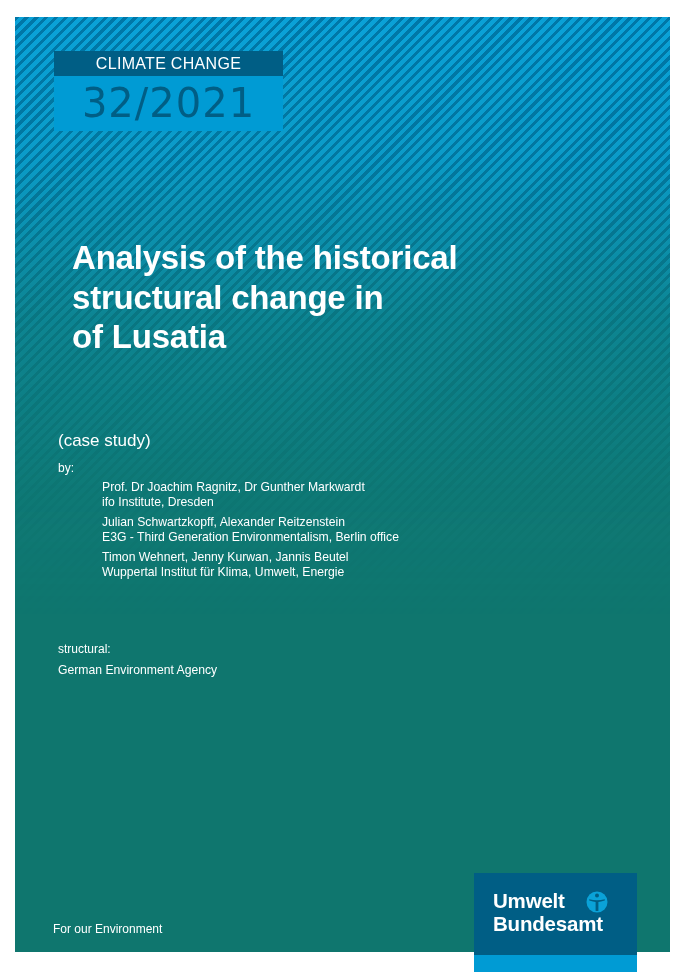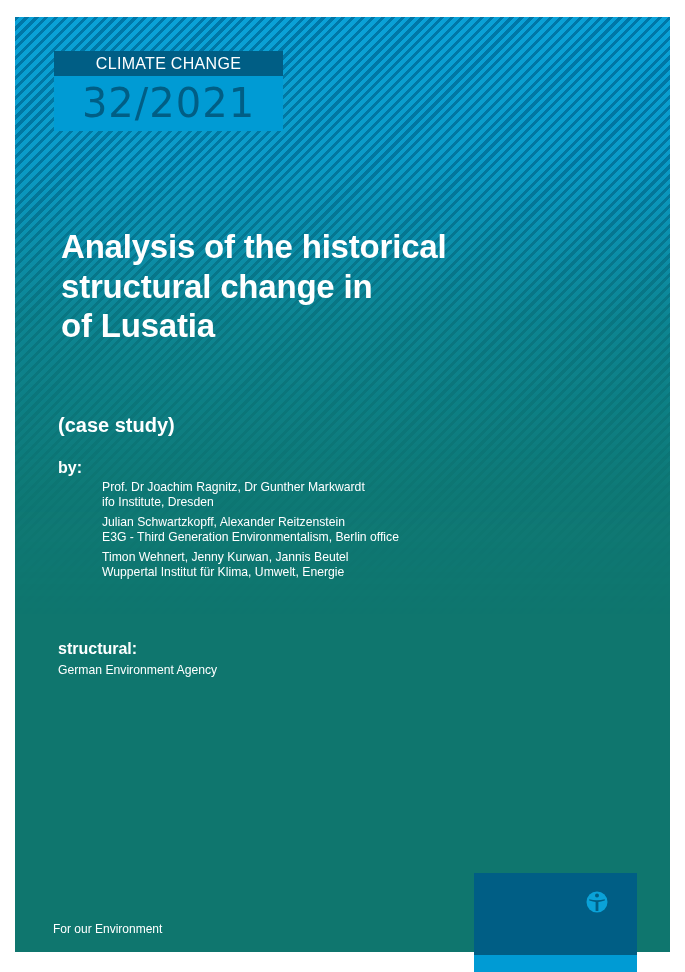--- a/index.html
+++ b/index.html
@@ -24,30 +24,30 @@
     .badge-series {
       height: 25px; background: #005e85; color: #ffffff;
       font-size: 16px; text-align: center; line-height: 26px; letter-spacing: 0.3px;
     }
     .badge-number {
       height: 55px; background: #009bd4; color: #005e85;
       font-size: 40px; text-align: center; line-height: 55px; letter-spacing: 1px;
       font-family: "DejaVu Sans", sans-serif; font-weight: normal;
     }
     .title {
-      position: absolute; left: 43px; top: 207px; margin: 3px;
+      position: absolute; left: 43px; top: 207px; margin: 14px;
       color: #ffffff; font-weight: bold; font-size: 33px; line-height: 39.5px;
       letter-spacing: -0.2px;
     }
     .subtitle {
-      position: absolute; left: 43px; top: 396px; color: #ffffff;
-      font-weight: bold; font-size: 20px; line-height: 24px;
+      position: absolute; left: 43px; top: 412px; color: #ffffff;
+      font-weight: normal; font-size: 17px; line-height: 24px;
     }
     .label {
-      color: #ffffff; font-weight: bold; font-size: 16px; line-height: 16px;
+      color: #ffffff; font-weight: normal; font-size: 12px; line-height: 16px;
     }
     .by-label { position: absolute; left: 43px; top: 443px; }
     .authors { position: absolute; left: 43px; top: 463px; color: #ffffff; font-size: 12.2px; line-height: 14.5px; }
     .author-group { margin-bottom: 6px; margin-left: 44px; }
     .author-group div { white-space: nowrap; }
     .publisher-label { position: absolute; left: 43px; top: 624px; }
     .publisher-name { position: absolute; left: 43px; top: 630px; color: #ffffff; font-size: 12.2px; line-height: 14.5px; margin-top: 0; }
     .tagline {
       position: absolute; left: 38px; top: 904px; color: #ffffff; font-size: 12px; line-height: 16px;
     }
@@ -99,19 +99,23 @@
     </div>
   </div>
 
   <div class="label publisher-label">structural:</div>
   <div class="publisher-name" style="top:646px;">German Environment Agency</div>
 
   <div class="tagline">For our Environment</div>
 </div>
 
 <div class="logo-box">
+  <div class="logo-text">
+    <div>Umwelt</div>
+    <div>Bundesamt</div>
+  </div>
   <svg class="logo-icon" viewBox="0 0 22 22">
     <circle cx="11" cy="11" r="10.5" fill="#0aa2d8"></circle>
     <circle cx="11" cy="4.6" r="2" fill="#005e85"></circle>
     <path d="M3.2 8.2 Q11 10.2 18.8 8.2 L18.8 9.4 Q14.5 10.8 12.4 11 L12.4 20 L9.6 20 L9.6 11 Q7.5 10.8 3.2 9.4 Z" fill="#005e85"></path>
   </svg>
 </div>
 <div class="logo-ext"></div>
 
 </body></html>

